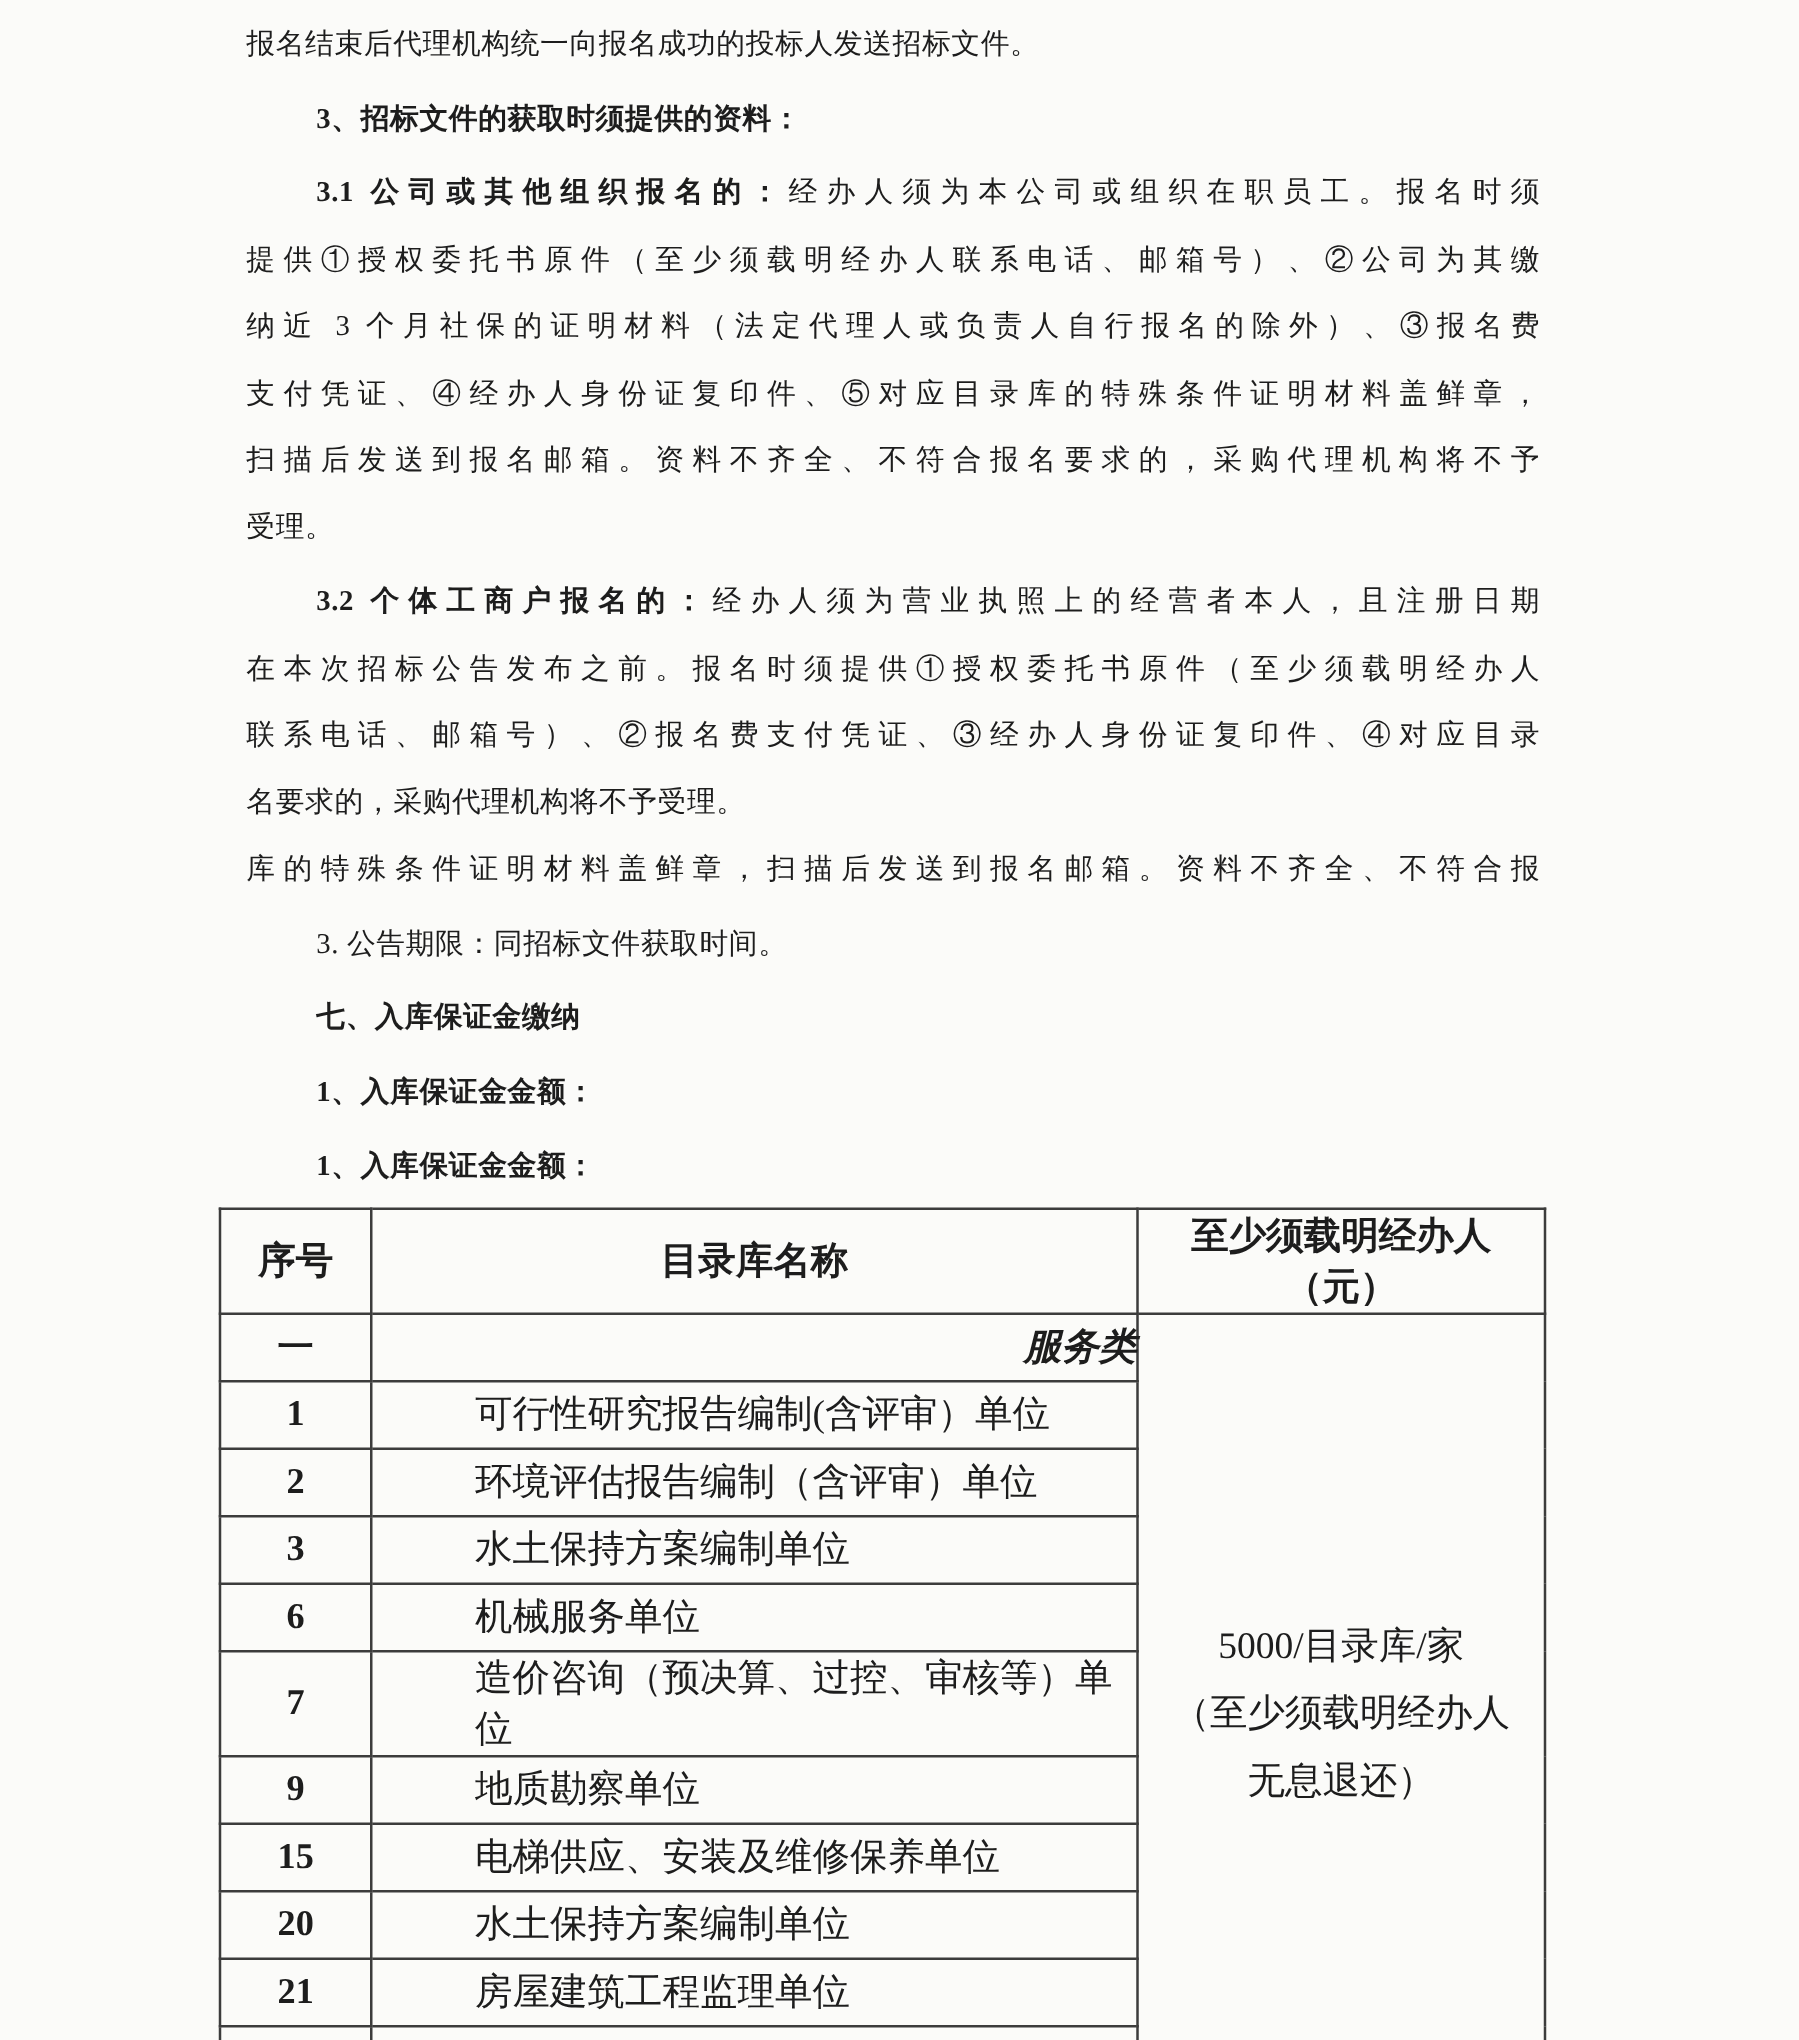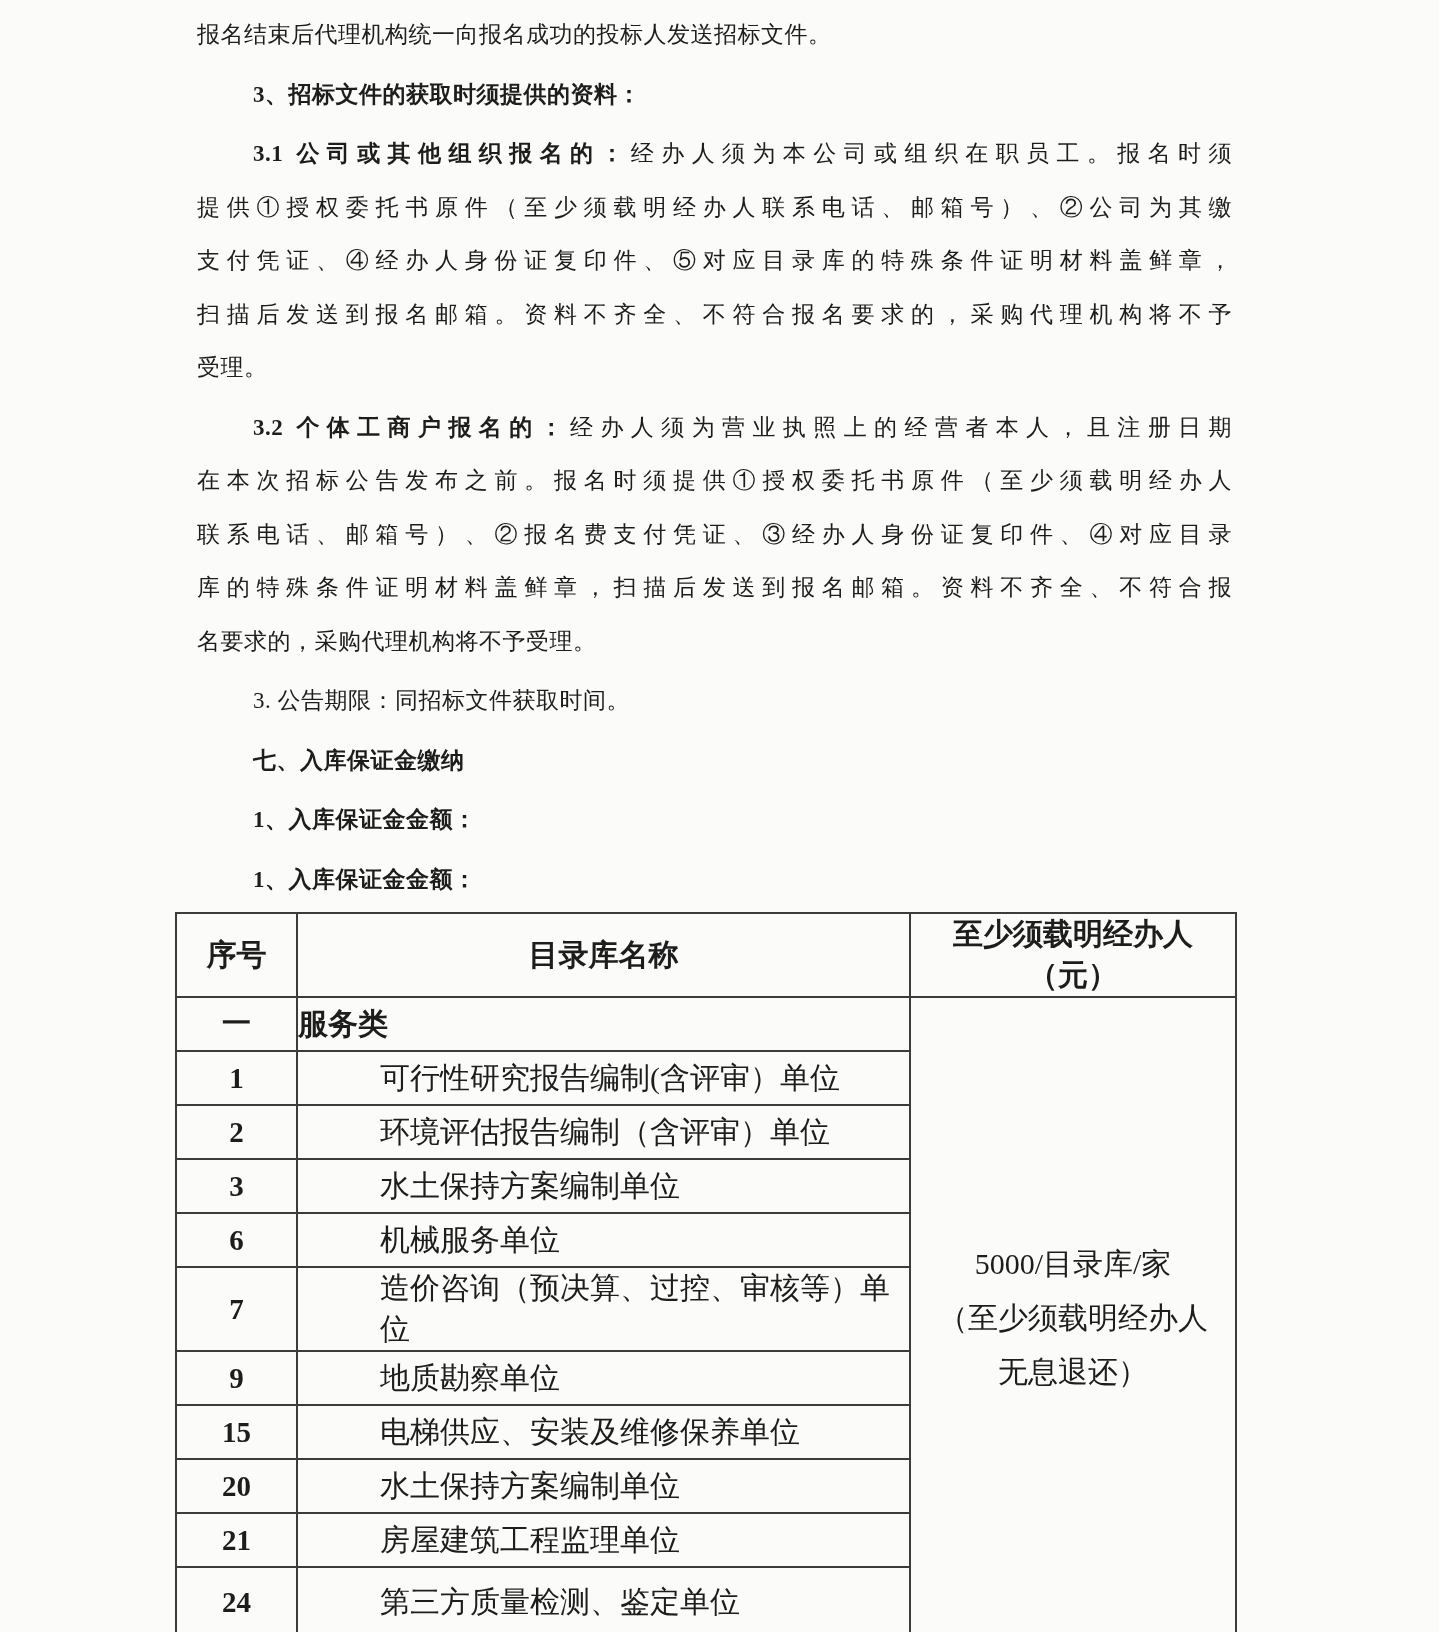--- a/index.html
+++ b/index.html
@@ -58,22 +58,23 @@
   .tbl td.no {
     text-align: center;
     font-weight: bold;
     font-size: 29px;
   }
   .tbl td.name {
     text-align: left;
     padding-left: 82px;
   }
   .tbl td.cat-name {
-    text-align: left;
+    text-align: right;
     font-weight: bold;
+    font-style: italic;
   }
   .tbl tr:last-child td { height: 70px; }
   .tbl td.deposit {
     border-bottom: none;
     text-align: center;
     font-size: 30px;
     line-height: 54px;
   }
 </style>
 </head>
@@ -84,30 +85,31 @@
   <div class="text-col" id="doc-text">
       <div class="block">
         <div class="line">报名结束后代理机构统一向报名成功的投标人发送招标文件。</div>
       </div>
       <div class="block">
         <div class="line bold indent">3、招标文件的获取时须提供的资料：</div>
       </div>
       <div class="block">
         <div class="line fill indent"><span class="b">3.1 公司或其他组织报名的：</span>经办人须为本公司或组织在职员工。报名时须</div>
         <div class="line fill">提供①授权委托书原件（至少须载明经办人联系电话、邮箱号）、②公司为其缴</div>
+        <div class="line fill">纳近 3 个月社保的证明材料（法定代理人或负责人自行报名的除外）、③报名费</div>
         <div class="line fill">支付凭证、④经办人身份证复印件、⑤对应目录库的特殊条件证明材料盖鲜章，</div>
         <div class="line fill">扫描后发送到报名邮箱。资料不齐全、不符合报名要求的，采购代理机构将不予</div>
         <div class="line">受理。</div>
       </div>
       <div class="block">
         <div class="line fill indent"><span class="b">3.2 个体工商户报名的：</span>经办人须为营业执照上的经营者本人，且注册日期</div>
         <div class="line fill">在本次招标公告发布之前。报名时须提供①授权委托书原件（至少须载明经办人</div>
         <div class="line fill">联系电话、邮箱号）、②报名费支付凭证、③经办人身份证复印件、④对应目录</div>
+        <div class="line">名要求的，采购代理机构将不予受理。</div>
         <div class="line fill">库的特殊条件证明材料盖鲜章，扫描后发送到报名邮箱。资料不齐全、不符合报</div>
-        <div class="line">名要求的，采购代理机构将不予受理。</div>
       </div>
       <div class="block">
         <div class="line indent">3. 公告期限：同招标文件获取时间。</div>
       </div>
       <div class="block">
         <div class="line bold indent">七、入库保证金缴纳</div>
       </div>
       <div class="block">
         <div class="line bold indent">1、入库保证金金额：</div>
       </div>

